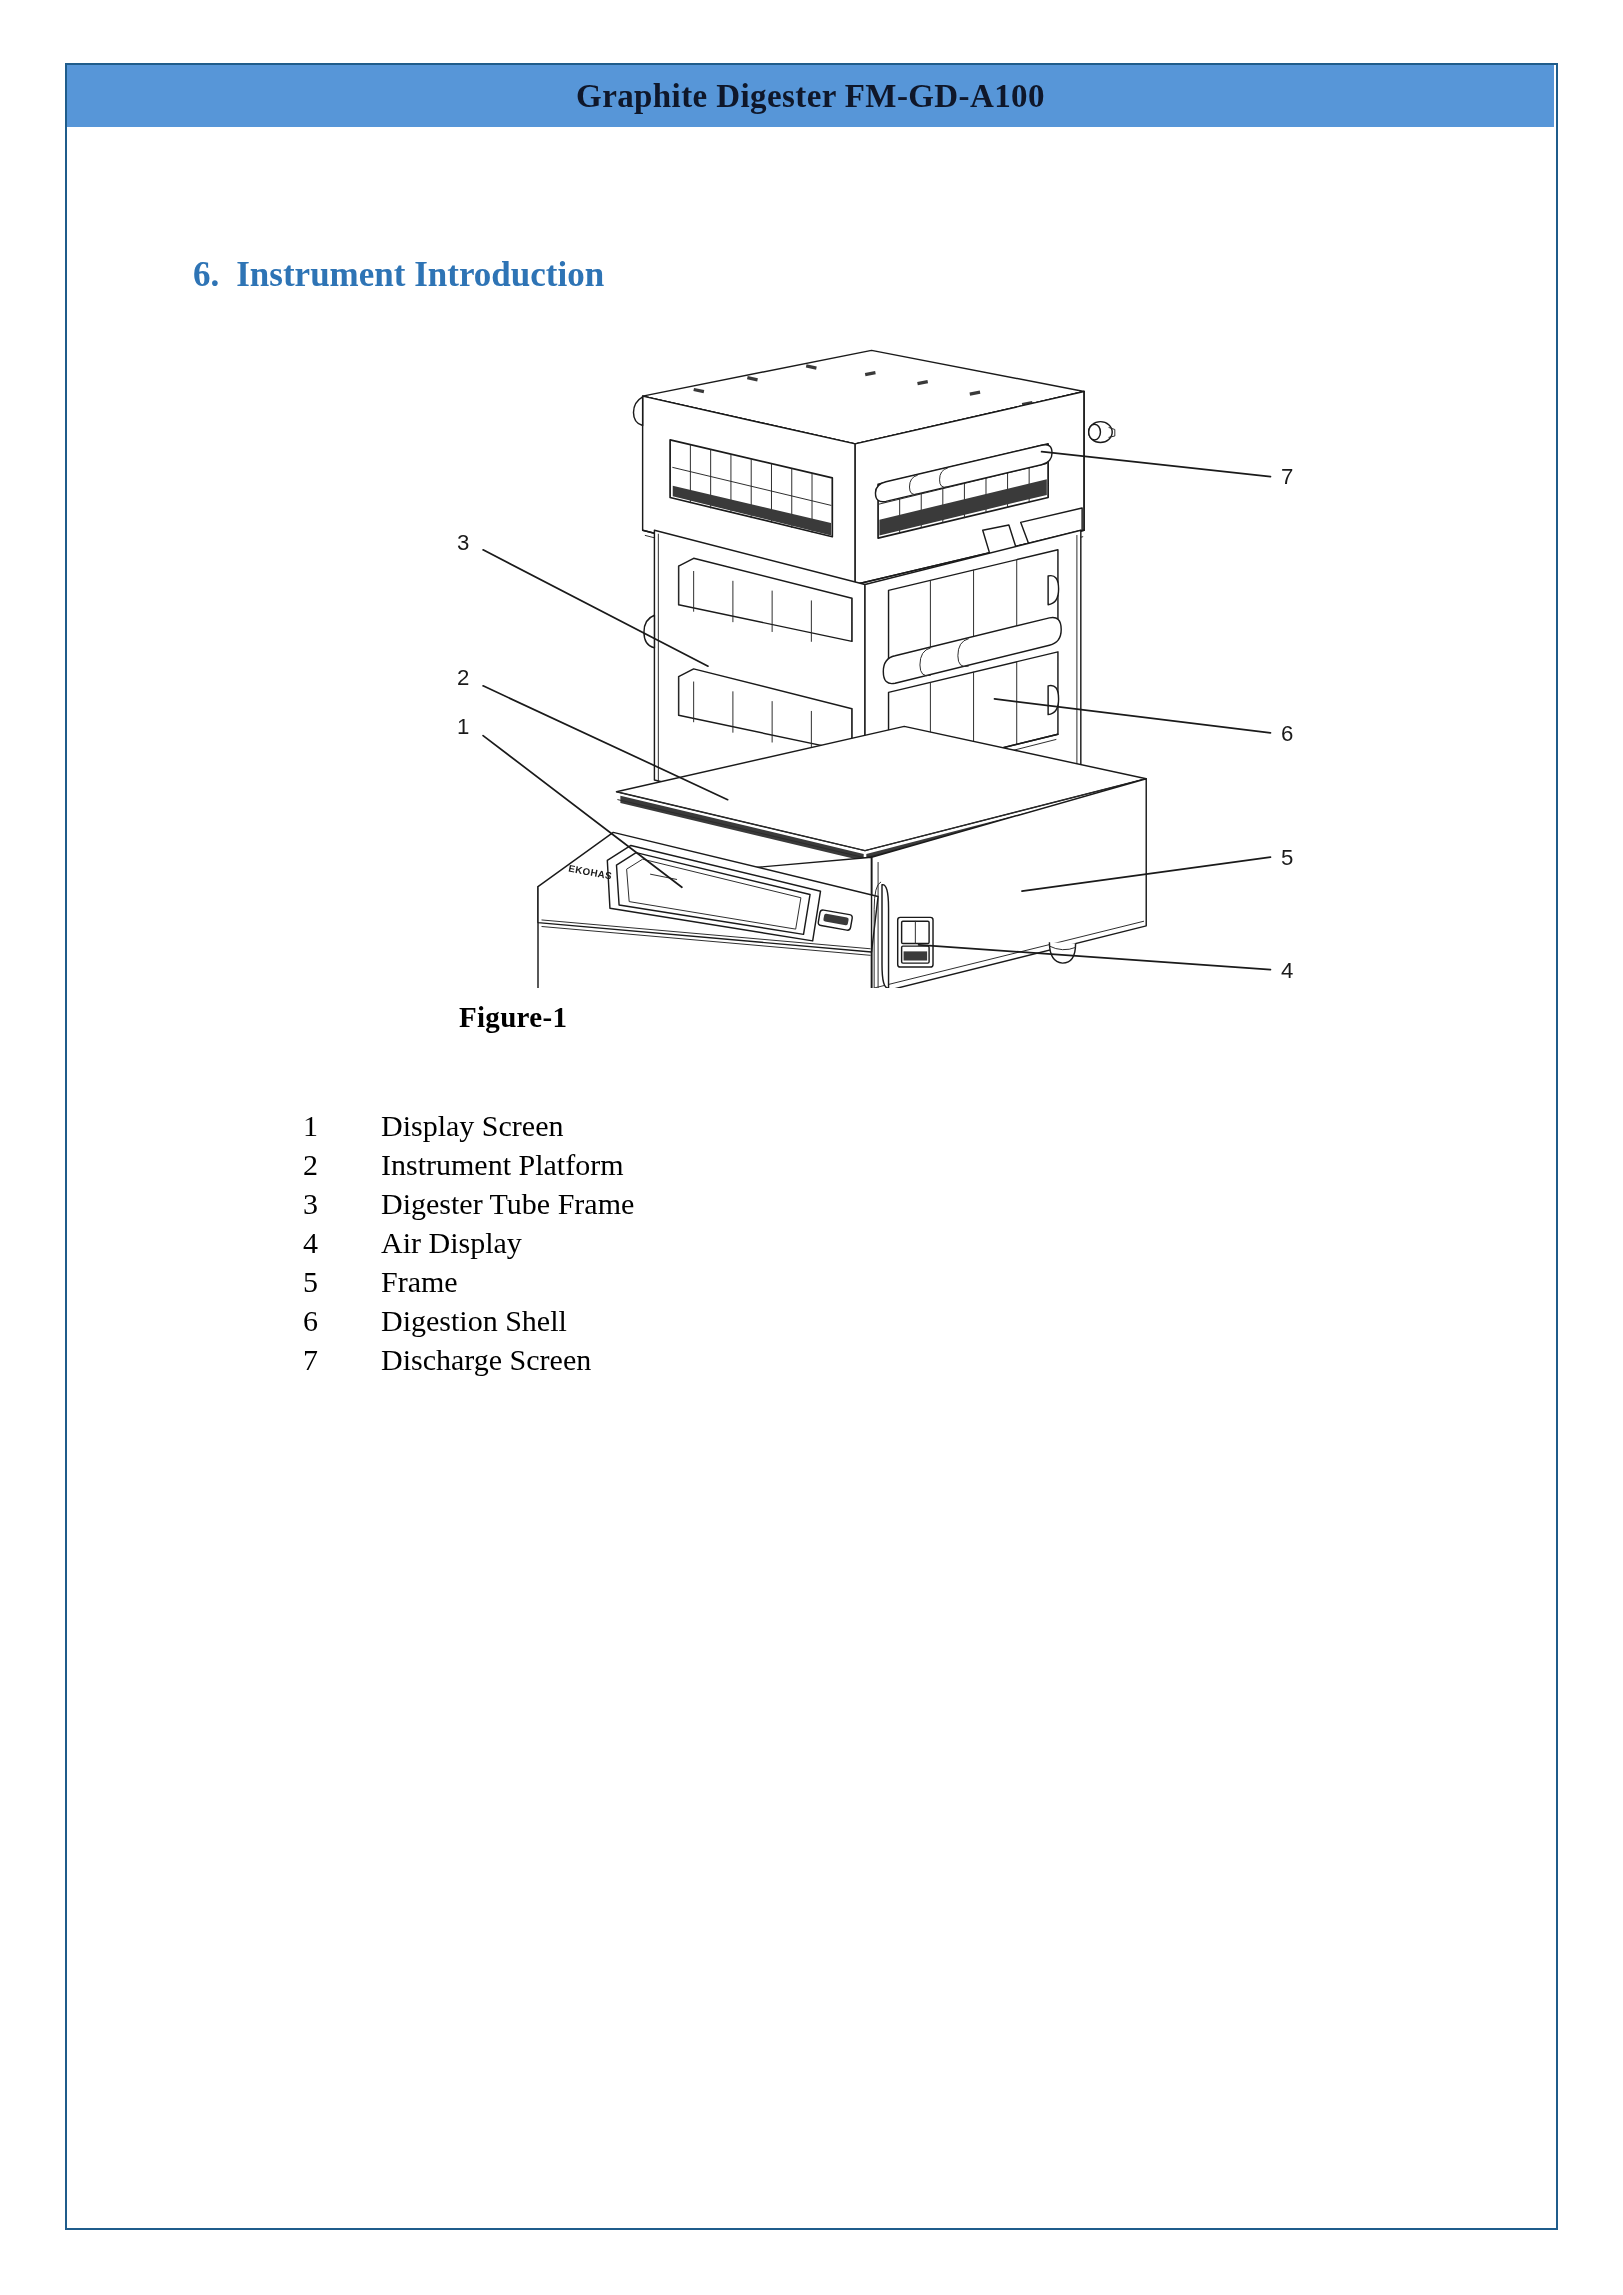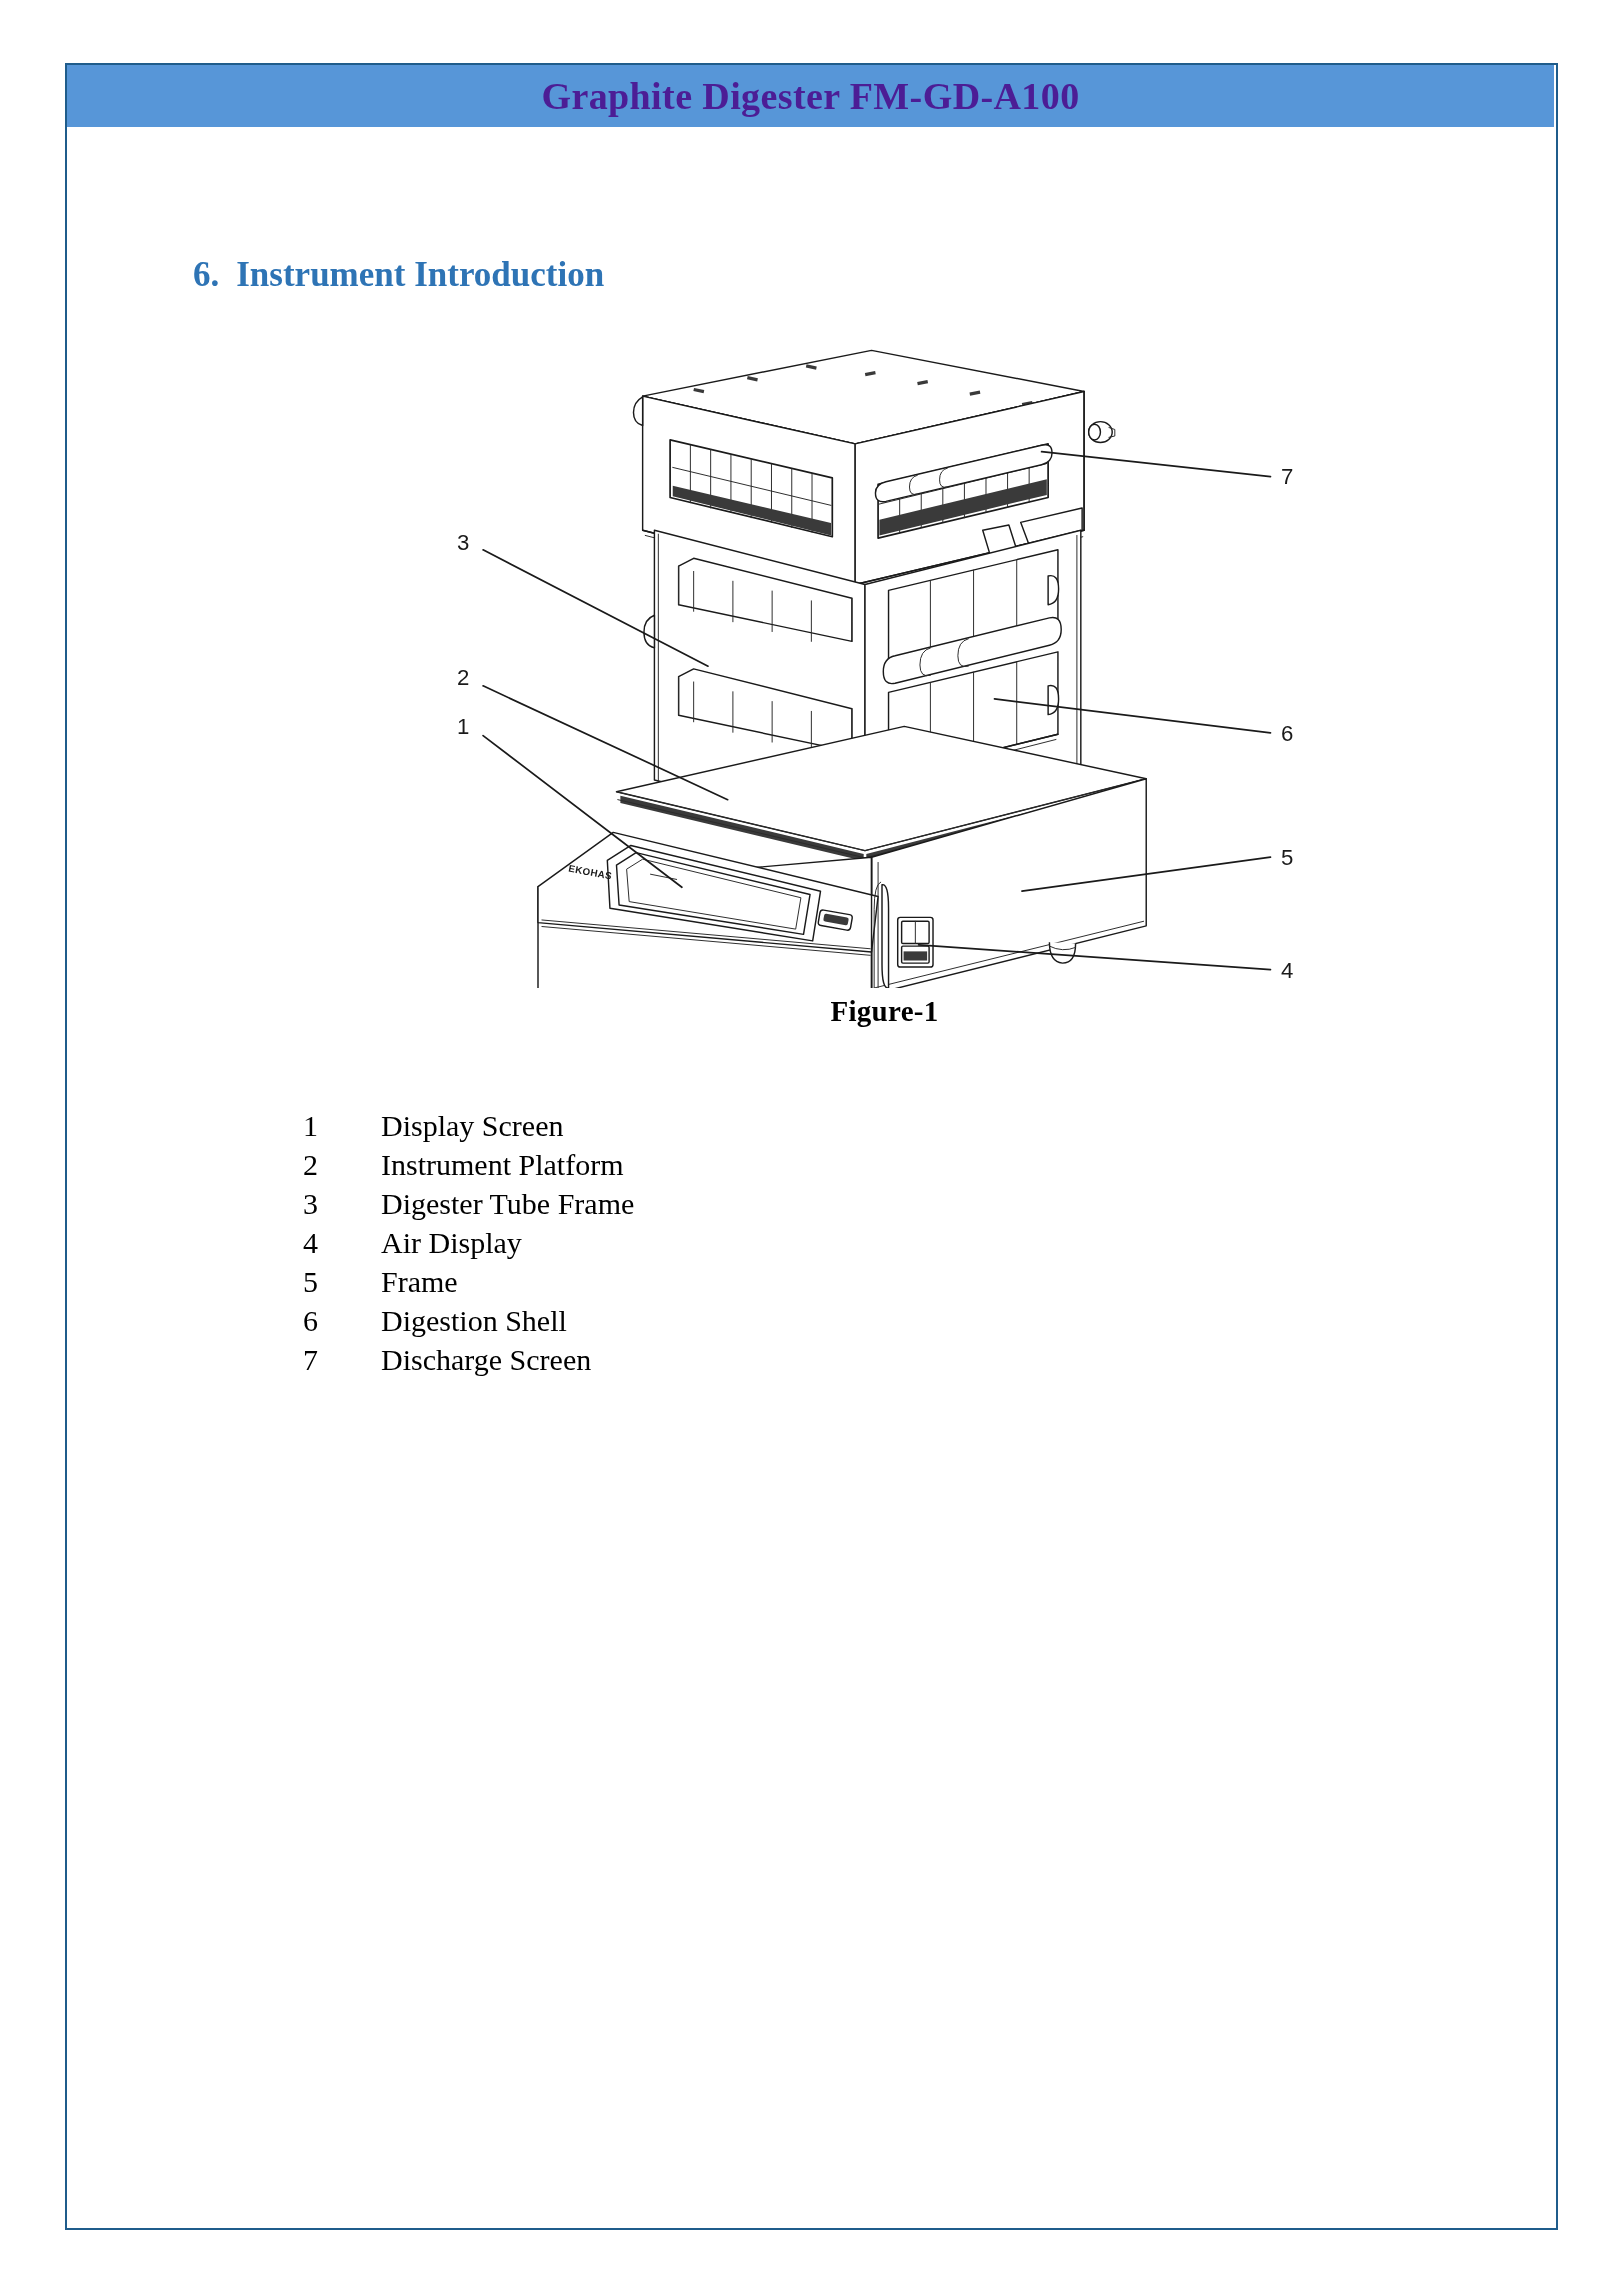--- a/index.html
+++ b/index.html
@@ -34,24 +34,24 @@
     top: 0px;
     width: 1487px;
     height: 62px;
     background: #5796D8;
     display: flex;
     align-items: center;
     justify-content: center;
     box-sizing: border-box;
   }
   #title-banner .title-text {
-    color: #4c1d95;
+    color: #0f172a;
     font-family: "Liberation Serif", "DejaVu Serif", serif;
     font-weight: bold;
-    font-size: 38px;
+    font-size: 33px;
     letter-spacing: 0.4px;
     white-space: nowrap;
   }
 
   
   #content {
     position: absolute;
     left: 0;
     top: 62px;
     right: 0;
@@ -80,22 +80,22 @@
     left: 353px;
     top: 207px;
     width: 890px;
   }
   #figure-svg {
     display: block;
     width: 890px;
     height: 654px;
   }
   #figure-caption {
-    margin-top: 7px;
-    text-align: center;
+    margin-top: 13px;
+    text-align: left;
     font-family: "Liberation Serif", "DejaVu Serif", serif;
     font-weight: bold;
     font-size: 29px;
     color: #000000;
     letter-spacing: 0.3px;
     padding-left: 39px;
   }
 
   
   #legend-list {

